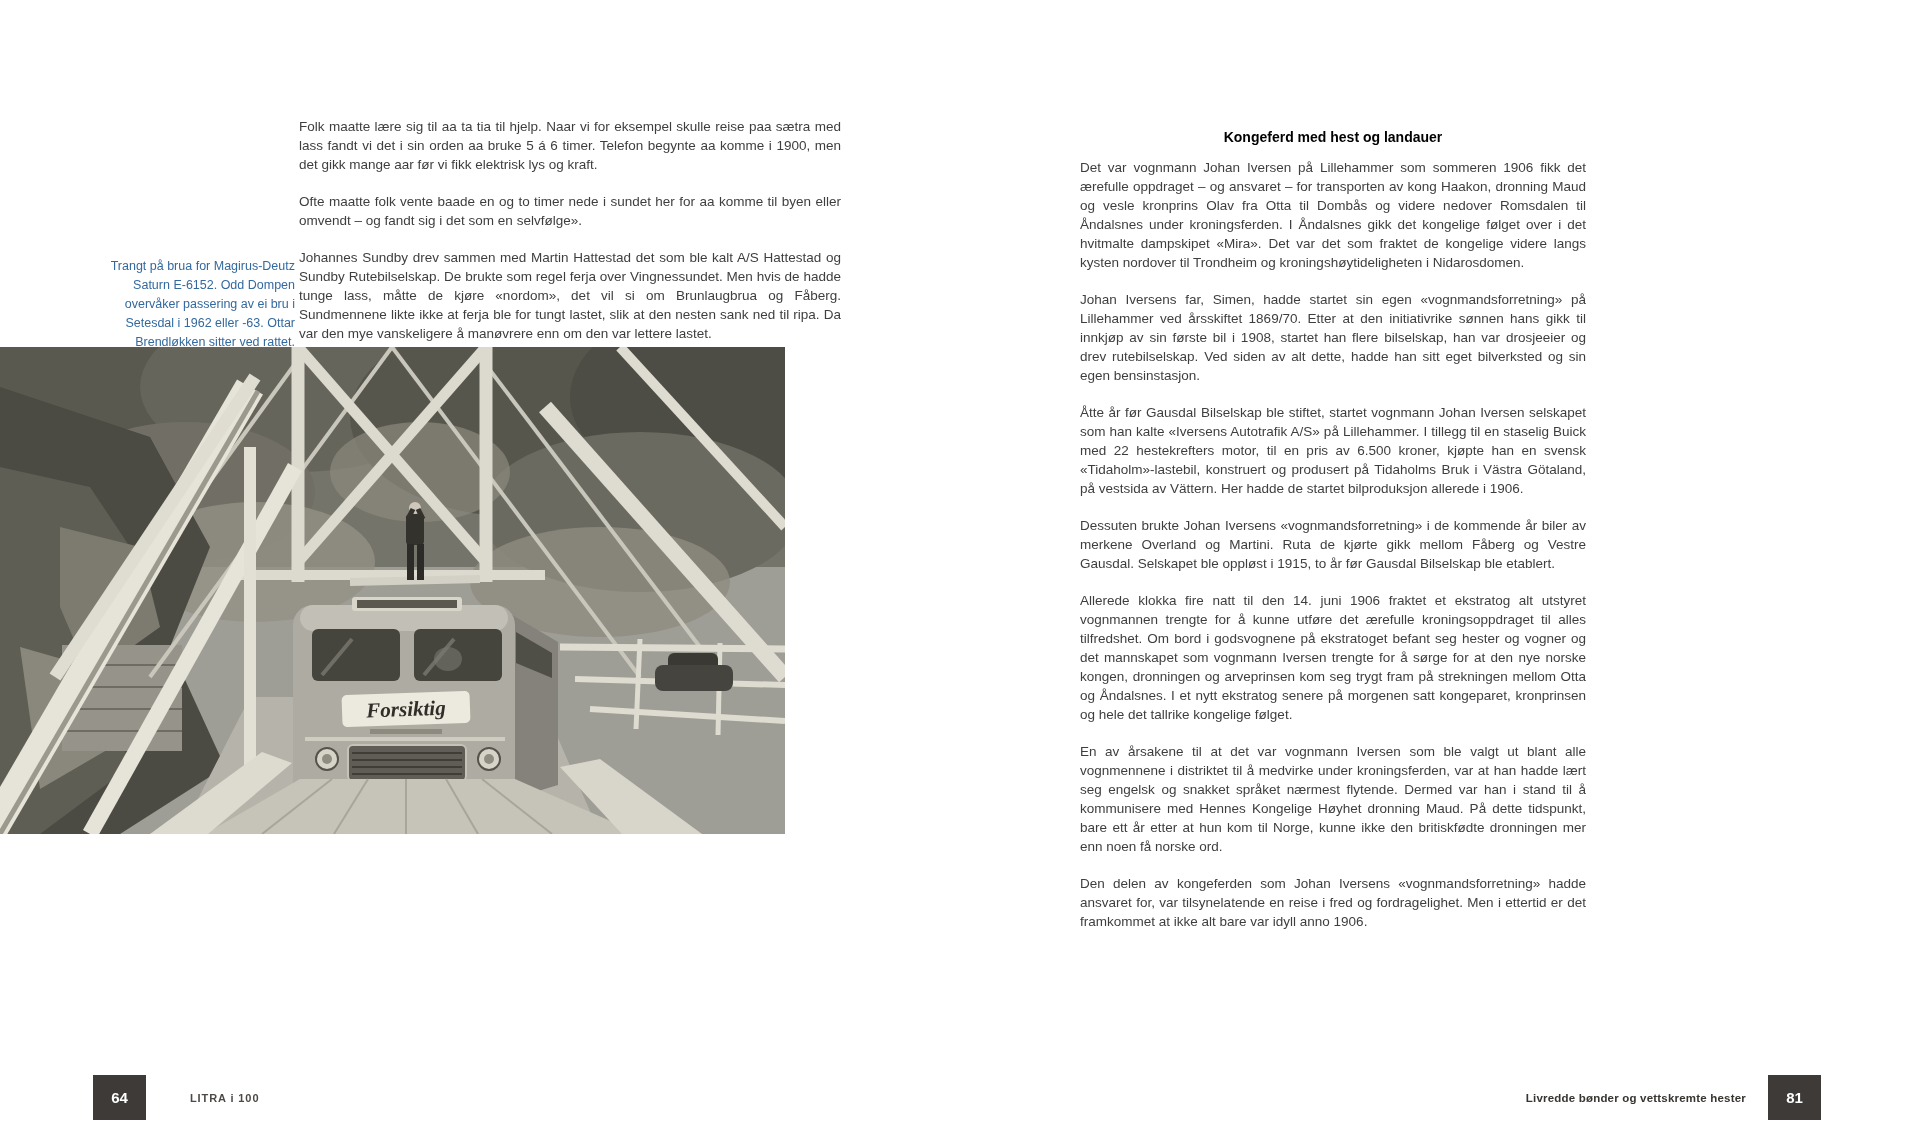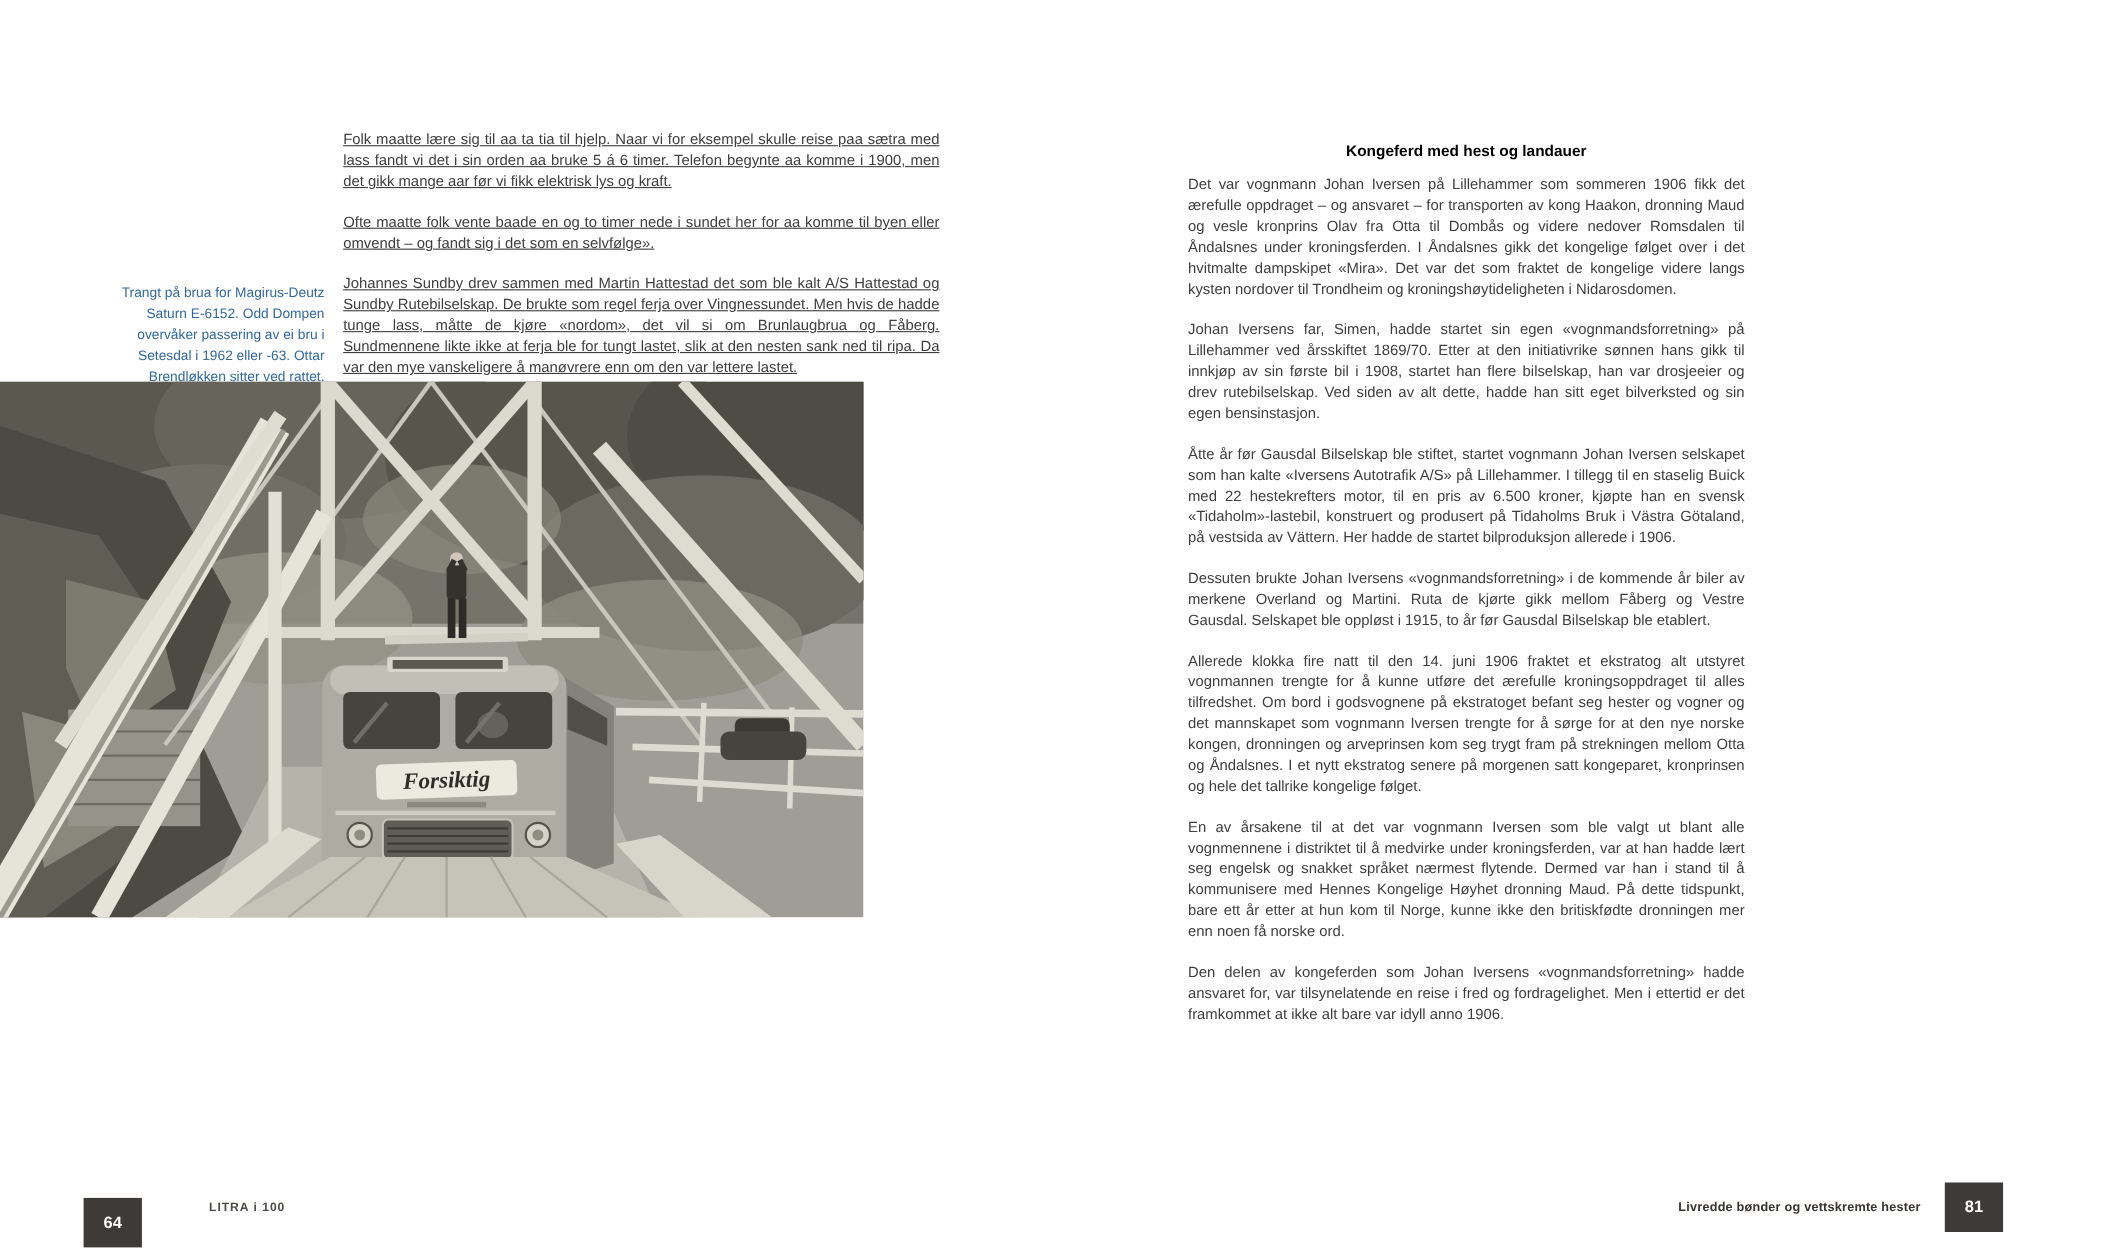--- a/index.html
+++ b/index.html
@@ -5,42 +5,42 @@
   html,body { margin:0; padding:0; }
   body { background:#ffffff; }
   #spread {
     position:relative; width:1920px; height:1136px; background:#ffffff;
     font-family:"Liberation Sans", sans-serif; overflow:hidden;
   }
   .body-text { font-size:13.5px; line-height:19px; color:#3e3e3e; text-align:justify; }
   .body-text p { margin:0 0 18px 0; }
   .body-text p:last-child { margin-bottom:0; }
 
-  #left-body { position:absolute; left:312px; top:117px; width:542px;text-decoration:underline; }
+  #left-body { position:absolute; left:299px; top:117px; width:542px; }
 
   #photo-caption {
     position:absolute; left:55px; top:257px; width:240px;
     text-align:right; color:#33699f; font-size:12.5px; line-height:19px;
   }
   #photo-caption .credit { font-size:10.5px; letter-spacing:0.4px; }
 
   #right-col { position:absolute; left:1080px; top:117px; width:506px; }
   #right-heading {
     font-size:14px; line-height:19px; font-weight:bold; color:#000000;
     margin:11px; text-align:center;
   }
 
   #photo-wrap { position:absolute; left:0; top:347px; width:785px; height:487px; }
 
   .footer-box {
     position:absolute; top:1075px; width:53px; height:45px; background:#3e3a37;
     color:#ffffff; font-weight:bold; font-size:15px;
     display:flex; align-items:center; justify-content:center;
   }
-  #footer-box-left { left:76px;margin-top:14px; }
+  #footer-box-left { left:93px; }
   #footer-box-right { left:1768px; }
   #series-title {
     position:absolute; left:170px; top:1075px; height:45px;
     display:flex; align-items:center;
     font-weight:bold; font-size:11px; letter-spacing:0.9px; color:#4d4945;margin-left:20px;
   }
   #chapter-title {
     position:absolute; right:174px; top:1075px; height:45px;
     display:flex; align-items:center;
     font-weight:bold; font-size:11.5px; letter-spacing:0.2px; color:#383430;

